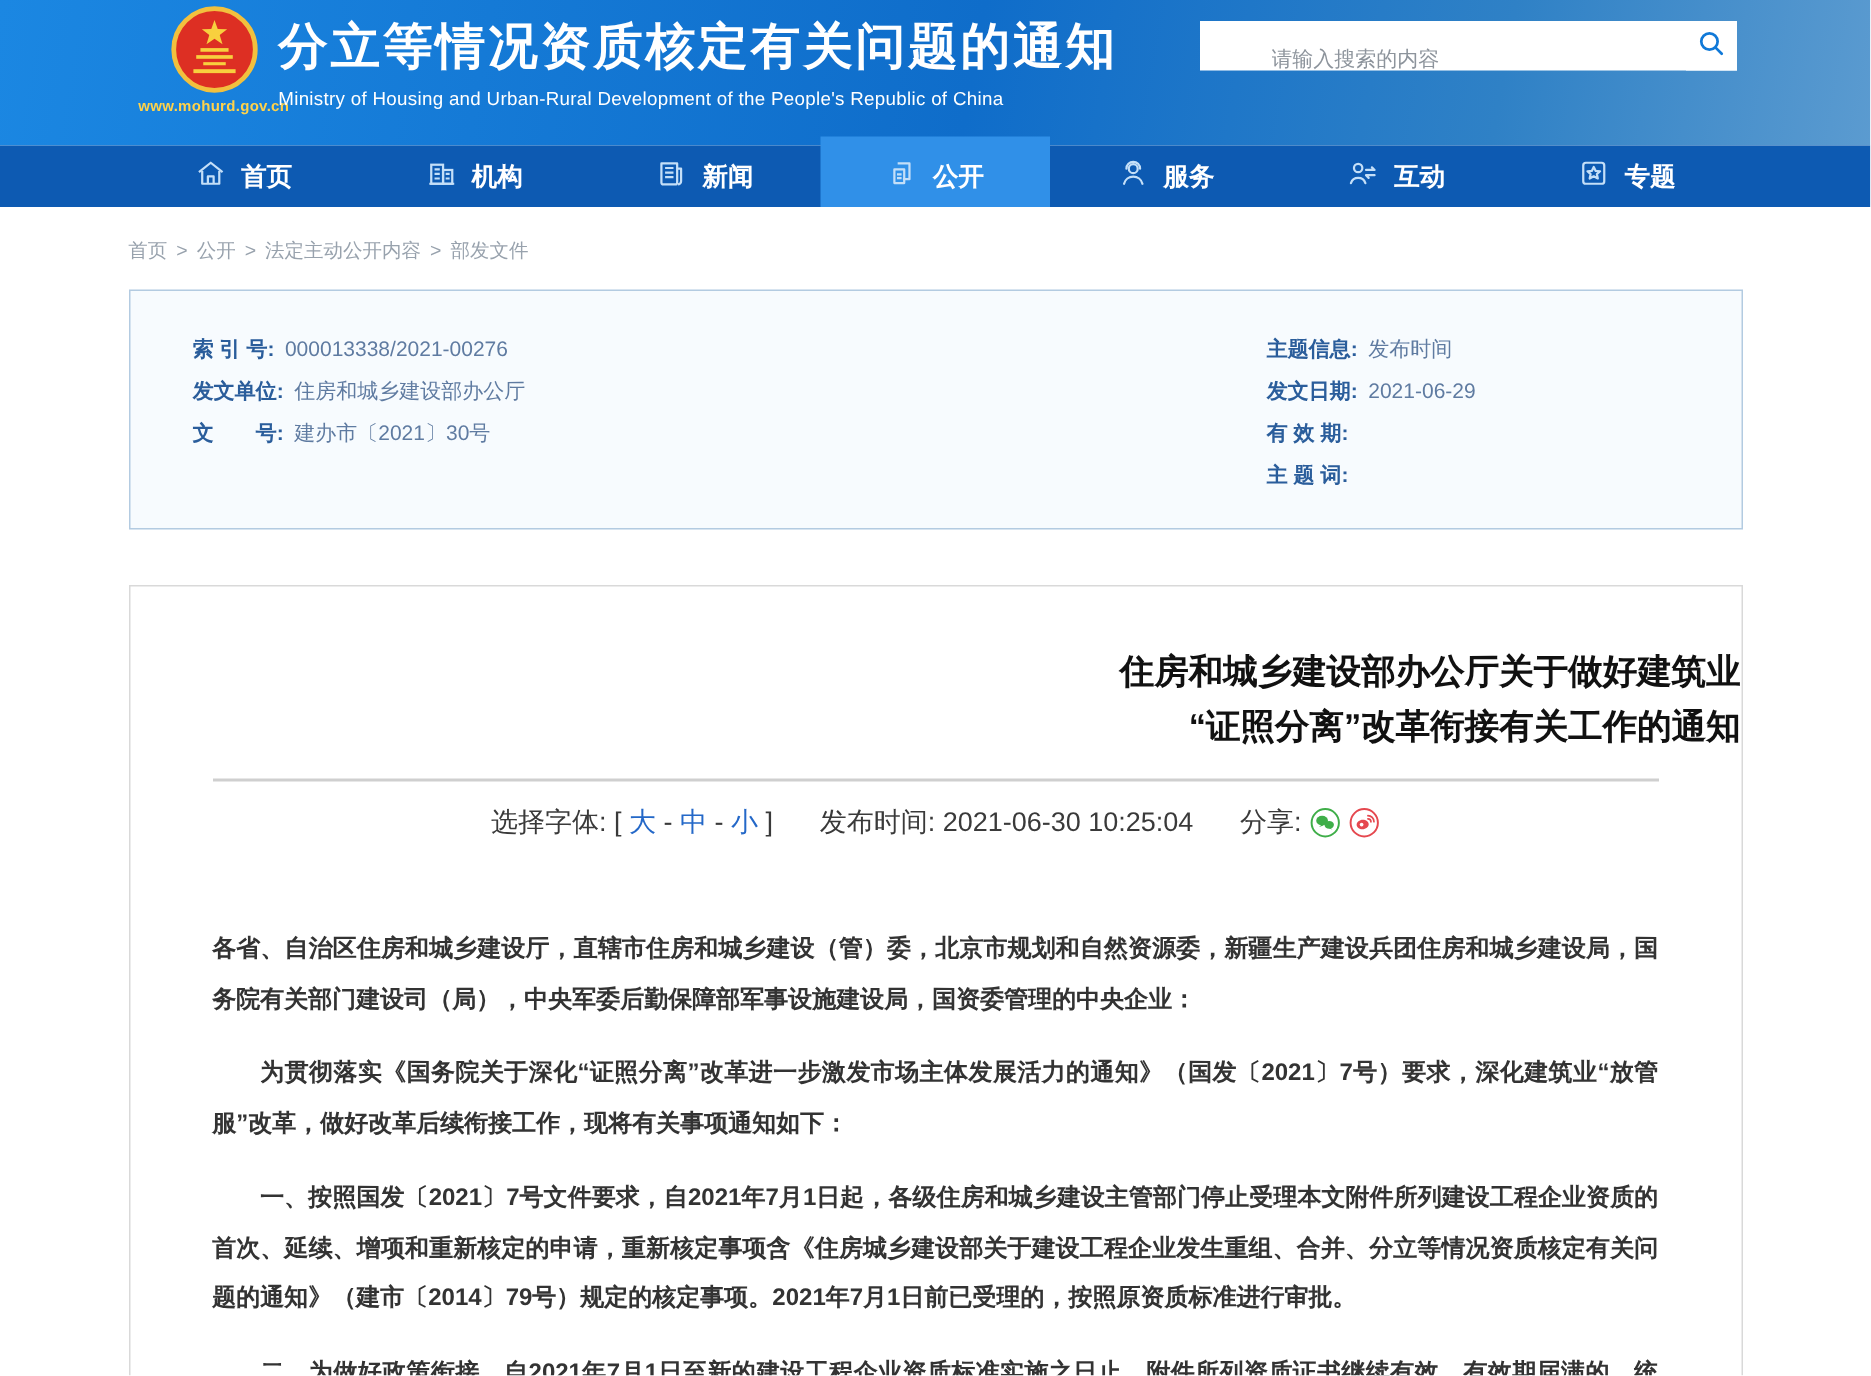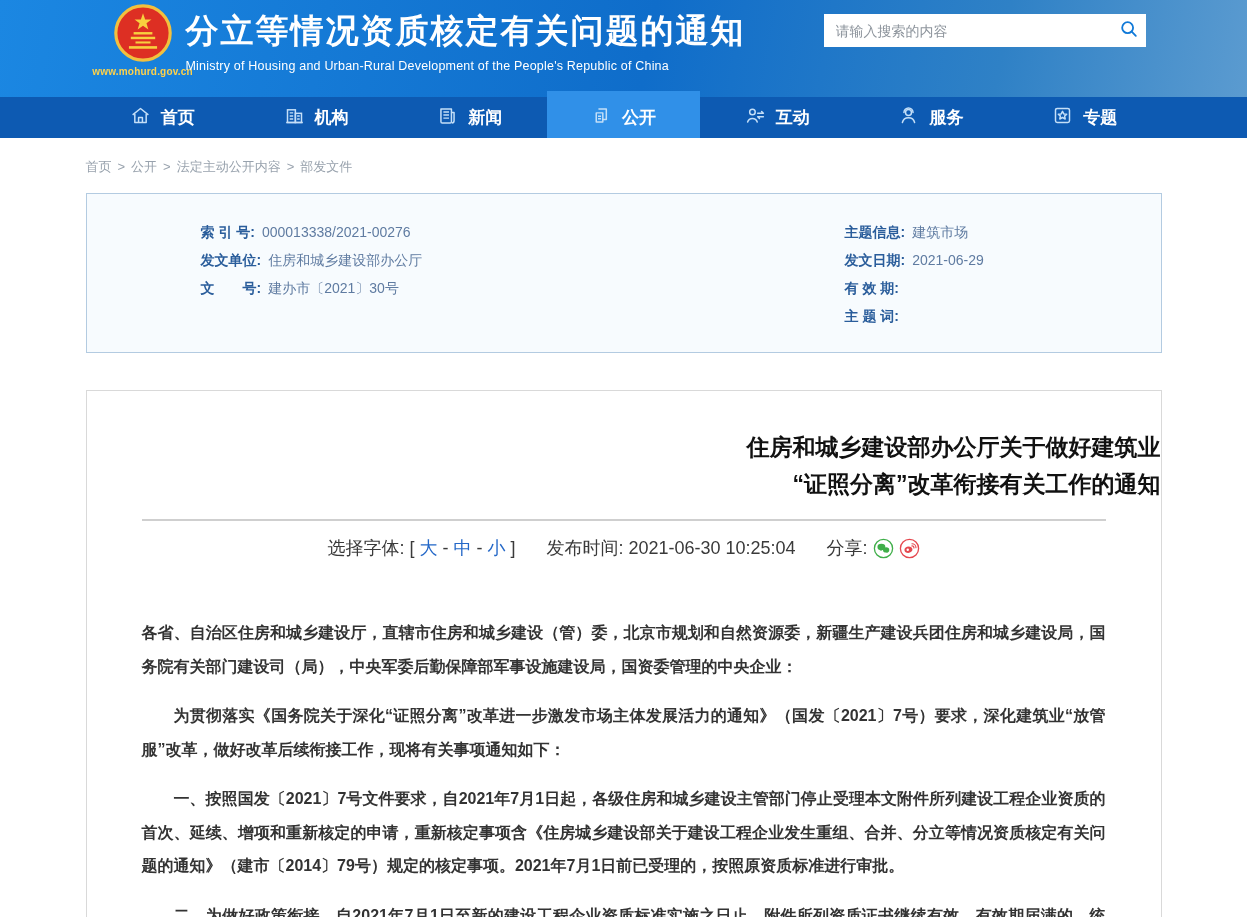--- a/index.html
+++ b/index.html
@@ -13,39 +13,39 @@
     height:97px;
     background:linear-gradient(100deg,#1b87e2 0%,#0f6dca 52%,#2f81c6 80%,#5b9bd0 100%);
   }
   .header-inner { width:1076px; margin:0 auto; position:relative; height:100%; }
   .logo-block { position:absolute; left:-2px; top:3px; width:118px; text-align:center; }
   .logo-block svg { width:60px; height:60px; display:block; margin:0 auto; }
   .site-url { color:#ffd24a; font-size:10px; font-weight:bold; margin-top:3px; letter-spacing:.2px; }
   .title-block { position:absolute; left:100px; top:9px; color:#fff; }
   .title-block h1 { margin:0; font-size:33px; font-weight:bold; letter-spacing:2px; }
   .title-en { font-size:12.5px; margin-top:5px; letter-spacing:.2px; }
-  .search-box { position:absolute; right:16px; top:14px; width:322px; height:33px; background:#fff; display:flex; align-items:center; }
+  .search-box { position:absolute; right:4px; top:14px; width:322px; height:33px; background:#fff; display:flex; align-items:flex-end;padding-left:36px; }
   .search-box input { border:0; outline:0; flex:1; padding:0 12px; font-size:14px; color:#333; background:transparent; font-family:inherit; }
   .search-box input::placeholder { color:#8d949c; }
   .search-btn { width:34px; height:33px; display:flex; align-items:center; justify-content:center; cursor:pointer; background:#fff; border:0; padding:0; }
   
   .main-nav { height:41px; background:#0d5ab2; position:relative; }
   .nav-inner { width:1076px; margin:0 auto; display:flex; height:100%; }
   .nav-item { flex:1; display:flex; align-items:center; justify-content:center; gap:10px; color:#fff;
     font-size:17px; font-weight:bold; text-decoration:none; cursor:pointer; }
   .nav-item svg { width:21px; height:21px; color:#c4dff8; }
   .nav-item.active { background:#3090e8; margin-top:-6px; padding-top:6px; }
   
   .breadcrumb { width:1076px; margin:20px auto 0; font-size:13px; color:#98a2ad; height:18px; }
   .breadcrumb a { color:#98a2ad; text-decoration:none; cursor:pointer; }
   .breadcrumb .sep { margin:0 6px; }
   
   .doc-info { width:1074px; margin:17px auto 0; border:1px solid #b3cbe1; background:#f7fbfe;
     display:flex; padding:24px 0 22px; }
-  .info-col.left { flex:1; padding-left:114px; }
+  .info-col.left { flex:1; padding-left:42px; }
   .info-col.right { width:316px; }
   .info-row { display:flex; font-size:14px; line-height:28px; }
   .info-label { color:#2a5d9b; font-weight:bold; white-space:pre; }
   .info-value { color:#5f7ba1; margin-left:7px; white-space:pre; }
   
   .article-panel { width:1074px; margin:37px auto 0; border:1px solid #d9d9d9; background:#fff; padding-bottom:80px; }
   .doc-title { text-align:right; font-size:23px; font-weight:bold; color:#111; line-height:37px; margin-top:38px; }
   .title-divider { height:2px; background:#cfcfcf; margin:16px 55px 0; }
   .meta-row { margin-top:15px; font-size:18px; color:#3a3a3a; display:flex; justify-content:center; align-items:center; gap:5px; }
   .meta-row .blue { color:#2468c8; cursor:pointer; }
@@ -133,41 +133,41 @@
           <svg viewBox="0 0 24 24" fill="none" stroke="currentColor" stroke-width="1.7" stroke-linejoin="round">
             <path d="M8.5 4.5h9v12h-5"></path>
               <rect x="6" y="9" width="7.5" height="10.5"></rect>
               <path d="M8 12.8h3.5M8 15.8h3.5"></path>
           </svg>
         </span>
         <span>公开</span>
       </a>
       <a class="nav-item">
         <span>
+          <svg viewBox="0 0 24 24" fill="none" stroke="currentColor" stroke-width="1.7" stroke-linecap="round">
+            <circle cx="12" cy="8.5" r="3.4"></circle>
+              <path d="M5 20a7.2 7.2 0 0 1 14 0"></path>
+              <path d="M6.8 8.5a5.2 5.2 0 0 1 10.4 0"></path>
+          </svg>
+        </span>
+        <span>服务</span>
+      </a>
+      <a class="nav-item">
+        <span>
           <svg viewBox="0 0 24 24" fill="none" stroke="currentColor" stroke-width="1.7" stroke-linecap="round" stroke-linejoin="round">
             <circle cx="8.5" cy="8" r="3.2"></circle>
               <path d="M3 19.5a5.8 5.8 0 0 1 11 0"></path>
             <path d="M14.5 9.5h6.5l-2-2"></path>
               <path d="M21 13.5h-6.5l2 2"></path>
           </svg>
         </span>
         <span>互动</span>
       </a>
       <a class="nav-item">
         <span>
-          <svg viewBox="0 0 24 24" fill="none" stroke="currentColor" stroke-width="1.7" stroke-linecap="round">
-            <circle cx="12" cy="8.5" r="3.4"></circle>
-              <path d="M5 20a7.2 7.2 0 0 1 14 0"></path>
-              <path d="M6.8 8.5a5.2 5.2 0 0 1 10.4 0"></path>
-          </svg>
-        </span>
-        <span>服务</span>
-      </a>
-      <a class="nav-item">
-        <span>
           <svg viewBox="0 0 24 24" fill="none" stroke="currentColor" stroke-width="1.7" stroke-linejoin="round">
             <rect x="4" y="4" width="16" height="16" rx="2"></rect>
             <polygon points="12,7.2 13.5,10.2 16.8,10.5 14.4,12.7 15.1,16 12,14.3 8.9,16 9.6,12.7 7.2,10.5 10.5,10.2"></polygon>
           </svg>
         </span>
         <span>专题</span>
       </a>
     </div>
   </nav>
 
@@ -186,21 +186,21 @@
         <span class="info-value">住房和城乡建设部办公厅</span>
       </div>
       <div class="info-row">
         <span class="info-label">文　　号:</span>
         <span class="info-value">建办市〔2021〕30号</span>
       </div>
     </div>
     <div class="info-col right">
       <div class="info-row">
         <span class="info-label">主题信息:</span>
-        <span class="info-value">建筑市场</span>
+        <span class="info-value">发布时间</span>
       </div>
       <div class="info-row">
         <span class="info-label">发文日期:</span>
         <span class="info-value">2021-06-29</span>
       </div>
       <div class="info-row">
         <span class="info-label">有 效 期:</span>
         <span class="info-value"></span>
       </div>
       <div class="info-row">

